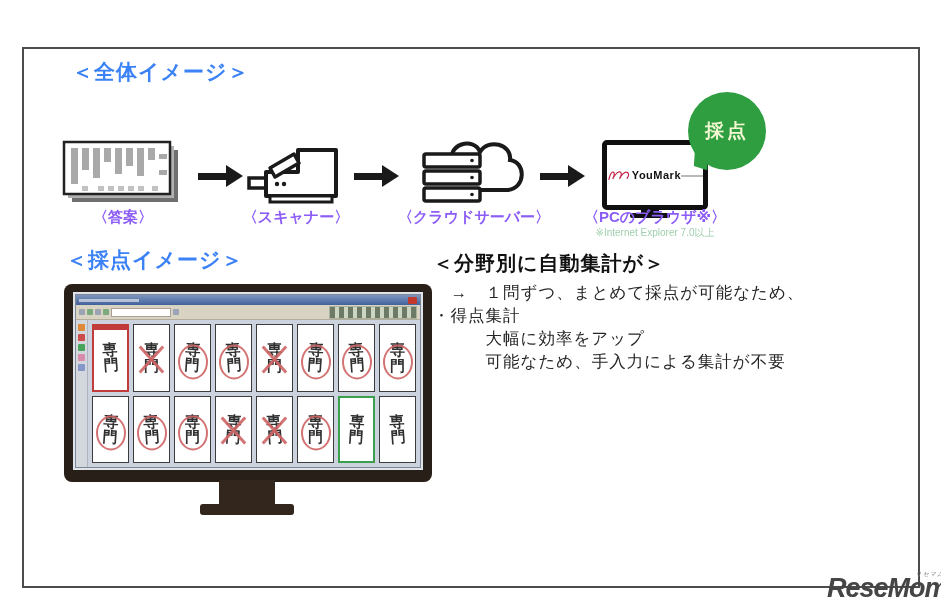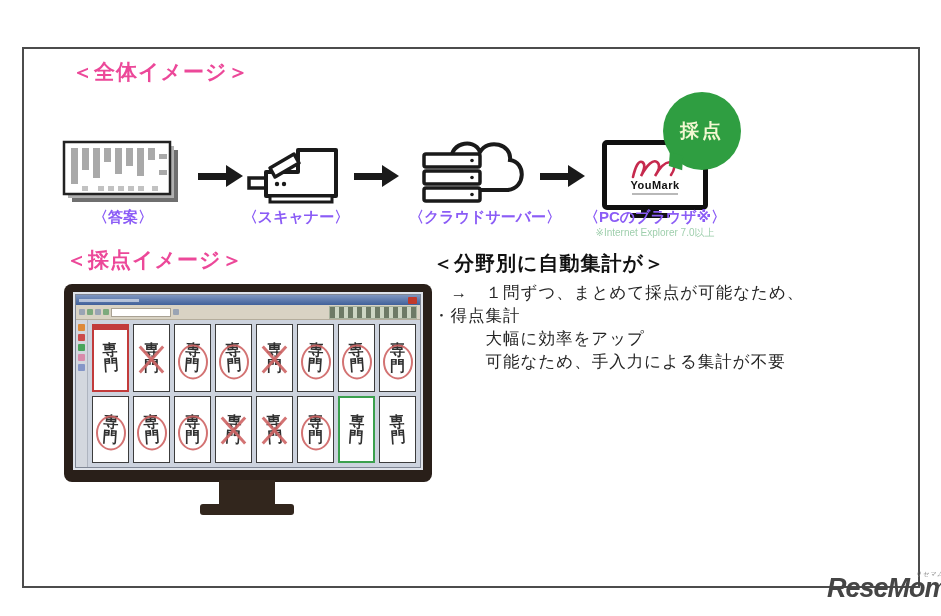--- a/index.html
+++ b/index.html
@@ -4,37 +4,37 @@
 <style>
   html,body{margin:0;padding:0;}
   body{
     width:941px;height:616px;position:relative;background:#fff;overflow:hidden;
     font-family:"Liberation Sans","DejaVu Sans",sans-serif;color:#1c1c1c;
   }
   .abs{position:absolute;}
   
   .frame{left:22px;top:47px;width:894px;height:537px;border:2px solid #4c4c4c;background:#fff;}
   
-  .sec-title{font-weight:bold;color:#ec4899;letter-spacing:1px;}
+  .sec-title{font-weight:bold;color:#3b82f6;letter-spacing:1px;}
   #title-overall{left:72px;top:58px;font-size:21px;}
   #title-grading{left:66px;top:246px;font-size:21px;}
   
   .step-label{color:#8b5cf6;font-weight:bold;font-size:15px;text-align:center;white-space:nowrap;}
   .step-note{color:#9fcfad;font-size:10px;text-align:center;white-space:nowrap;}
   .arrow{width:46px;height:22px;top:165px;}
   .arrow .shaft{position:absolute;left:0;top:8px;width:30px;height:7px;background:#1a1a1a;}
   .arrow .head{position:absolute;left:28px;top:0;width:0;height:0;border-left:17px solid #1a1a1a;border-top:11px solid transparent;border-bottom:11px solid transparent;}
   
-  .mon-sm{left:602px;top:140px;width:96px;height:60px;border:5px solid #101010;border-radius:5px;background:#fff;display:flex;flex-direction:column;align-items:center;justify-content:center;}
+  .mon-sm{left:602px;top:140px;width:96px;height:60px;border:5px solid #101010;border-radius:5px;background:#fff;display:flex;flex-direction:row;align-items:center;justify-content:center;}
   .mon-sm-neck{left:641px;top:205px;width:18px;height:8px;background:#101010;}
   .mon-sm-base{left:630px;top:213px;width:40px;height:5px;background:#101010;border-radius:2px;}
   .logo-text{font-size:11px;font-weight:bold;color:#111;letter-spacing:.5px;line-height:1;}
   .logo-tag{width:46px;height:2px;background:#b9b9b9;margin-top:2px;}
   
-  .badge{left:663px;top:92px;width:78px;height:78px;border-radius:50%;background:#2f9e41;display:flex;align-items:center;justify-content:center;z-index:3;}
+  .badge{left:688px;top:92px;width:78px;height:78px;border-radius:50%;background:#2f9e41;display:flex;align-items:center;justify-content:center;z-index:3;}
   .badge span{color:#f3f8d2;font-size:19px;font-weight:bold;letter-spacing:3px;}
   .badge::after{content:"";position:absolute;left:6px;bottom:2px;width:14px;height:14px;background:#2f9e41;transform:rotate(18deg) skew(14deg);}
   
   .mon-big{left:64px;top:284px;width:368px;height:198px;background:#291f19;border-radius:8px;padding:8px 9px 12px 9px;box-sizing:border-box;}
   .mon-big-neck{left:219px;top:480px;width:56px;height:24px;background:#32261d;}
   .mon-big-base{left:200px;top:504px;width:94px;height:11px;background:#32261d;border-radius:3px;}
   .screen{width:100%;height:100%;background:#dfe3ea;position:relative;overflow:hidden;}
   .browser{position:absolute;inset:2px;border:1px solid #7f8694;background:#cdd3de;display:flex;flex-direction:column;}
   .titlebar{height:10px;background:linear-gradient(#7e96c0,#41619a);display:flex;align-items:center;padding:0 3px;gap:3px;}
   .tb-text{width:60px;height:3px;background:rgba(255,255,255,.55);}
@@ -72,21 +72,21 @@
   
   .watermark{left:827px;top:575px;z-index:5;font-style:italic;}
   .wm-main{font-size:27px;font-weight:bold;color:#454545;letter-spacing:-1px;line-height:1;}
   .wm-ruby{position:absolute;top:-5px;right:10px;font-size:6px;color:#7a7a7a;letter-spacing:1px;}
   
   .icon-sheets{left:62px;top:140px;}
   .icon-scanner{left:246px;top:134px;}
   .icon-cloud{left:414px;top:130px;}
   .lbl-sheets{left:62px;top:208px;width:122px;}
   .lbl-scanner{left:236px;top:208px;width:120px;}
-  .lbl-cloud{left:398px;top:208px;width:150px;margin-left:11px;}
+  .lbl-cloud{left:398px;top:208px;width:150px;}
   .lbl-pc{left:580px;top:208px;width:150px;}
   .note-pc{left:580px;top:226px;width:150px;}
   .arrow1{left:198px;}
   .arrow2{left:354px;}
   .arrow3{left:540px;}
 </style>
 </head>
 <body>
 
 <div class="abs frame"></div>

